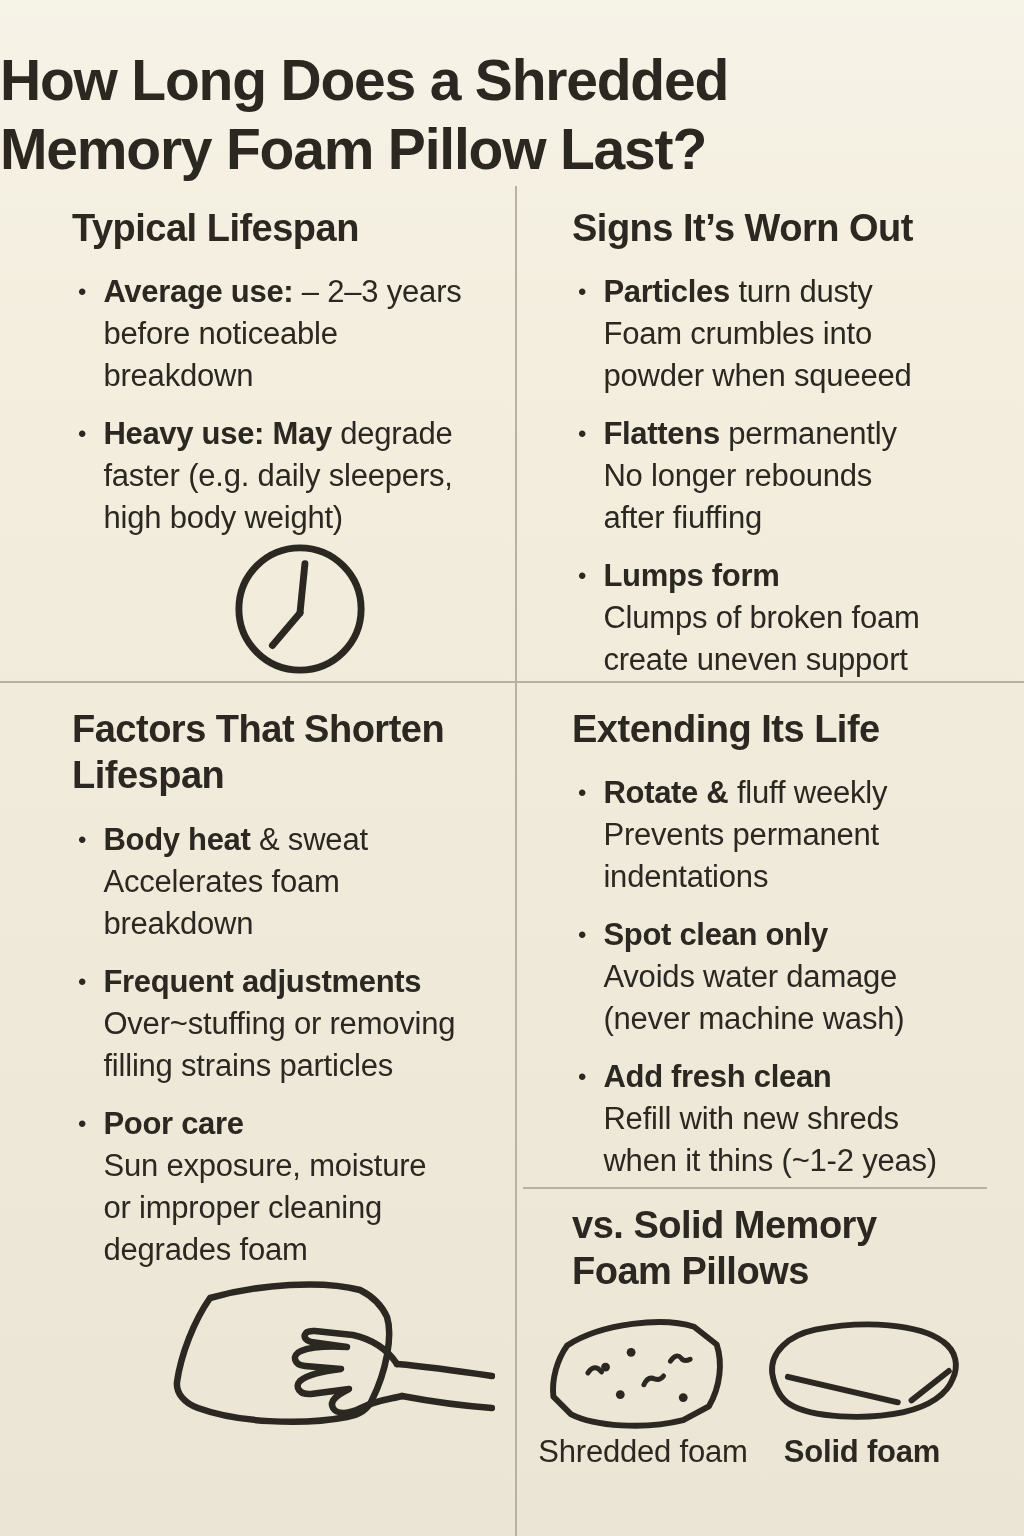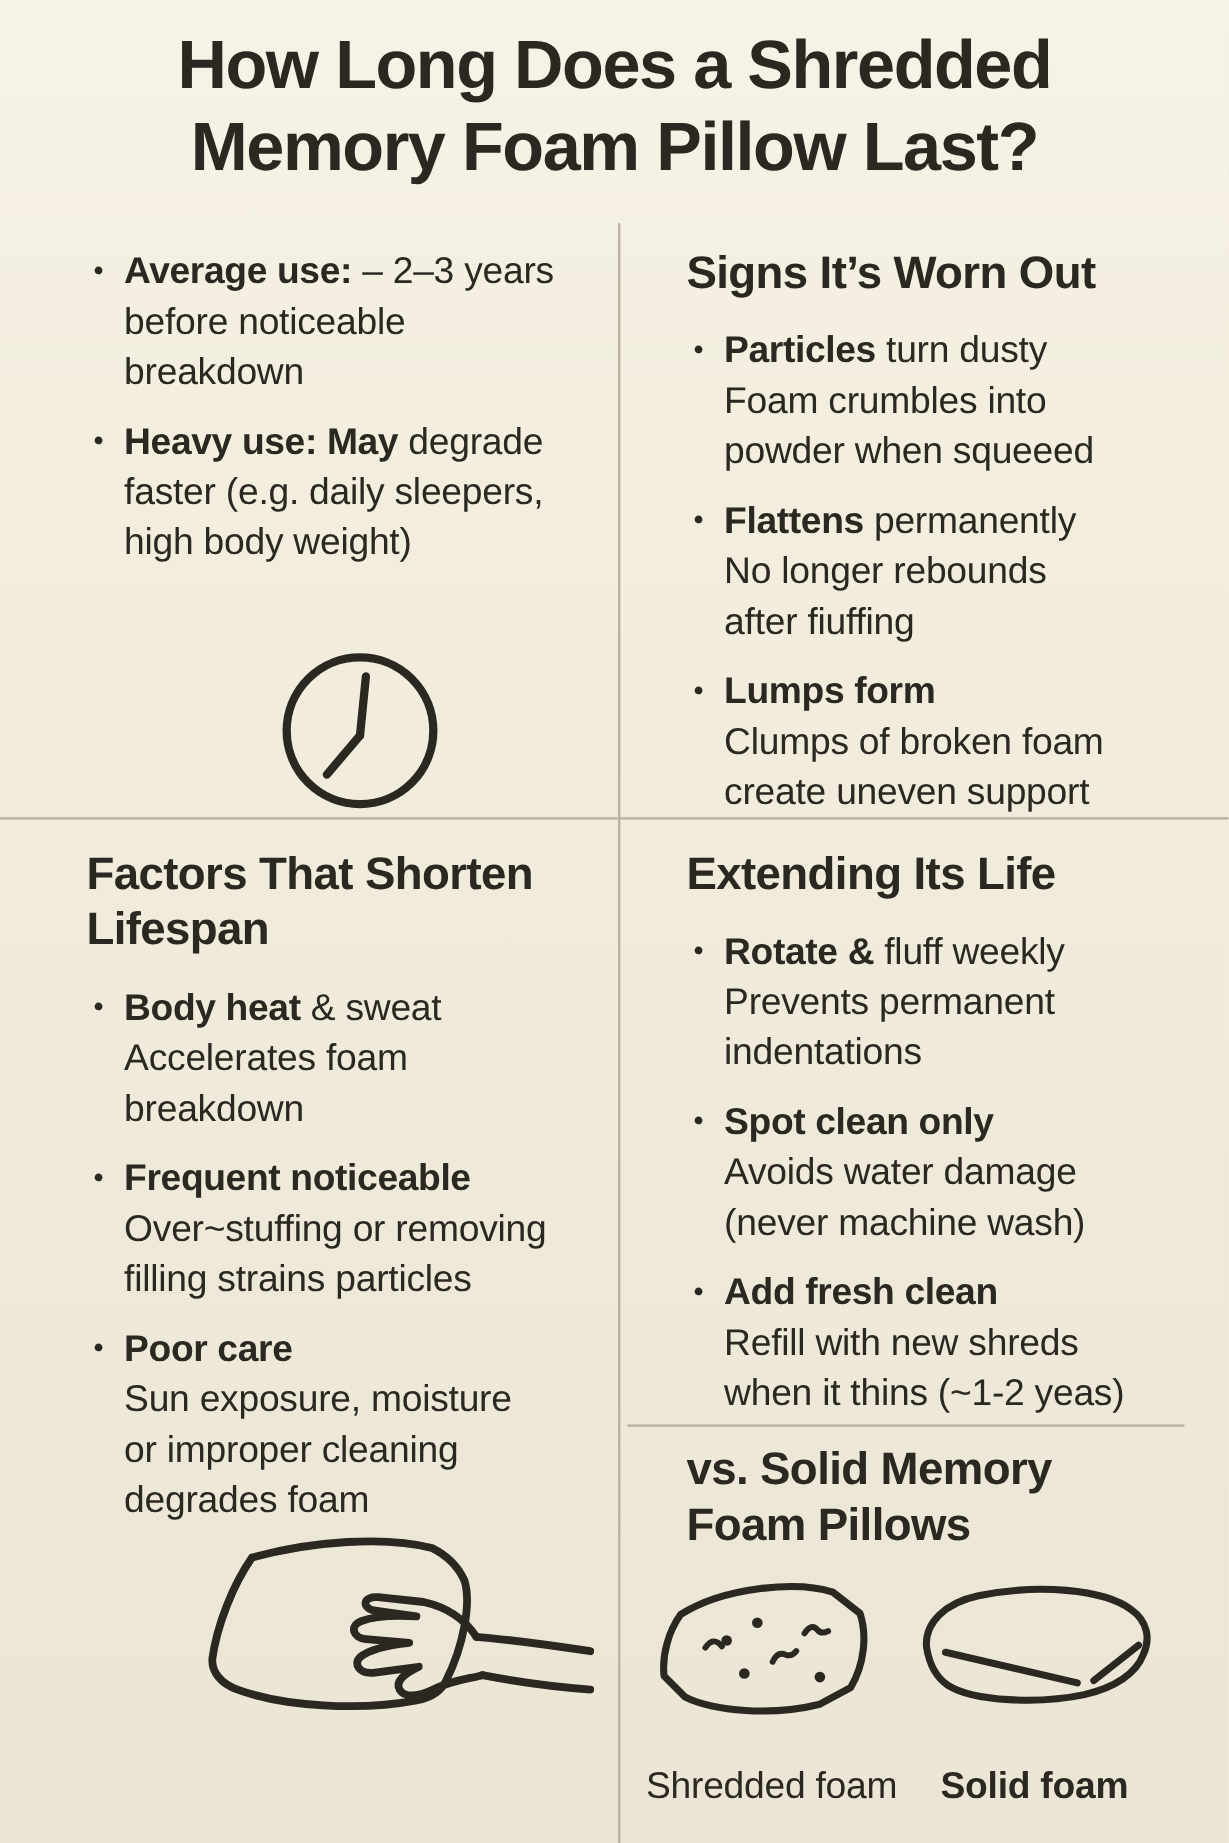--- a/index.html
+++ b/index.html
@@ -10,22 +10,22 @@
   html,body{margin:0;padding:0;background:var(--bg);}
   .canvas{
     position:relative;width:1024px;height:1536px;overflow:hidden;
     background:
       linear-gradient(180deg, rgba(255,255,255,.28) 0%, rgba(255,255,255,0) 22%, rgba(96,62,40,.05) 100%),
       var(--bg);
     font-family:"Liberation Sans","DejaVu Sans",sans-serif;
     color:var(--ink);
   }
   .title{
-    position:absolute;top:20px;left:0;width:100%;
-    text-align:center;font-weight:700;font-size:57px;line-height:1.21;
+    position:absolute;top:46px;left:0;width:100%;
+    text-align:left;font-weight:700;font-size:57px;line-height:1.21;
     letter-spacing:-1.2px;white-space:pre-line;
   }
   .quad{position:absolute;}
   .q-tl{left:72px;top:205px;width:445px;}
   .q-tr{left:572px;top:205px;width:430px;}
   .q-bl{left:72px;top:706px;width:445px;}
   .q-br{left:572px;top:706px;width:430px;}
   .q-vs{left:572px;top:1202px;width:430px;}
   .heading{
     font-size:38px;font-weight:700;line-height:1.22;margin:0 0 20px 0;
@@ -36,38 +36,39 @@
   .marker{flex:0 0 auto;font-size:24px;line-height:42px;}
   .btxt{white-space:pre-line;letter-spacing:-0.2px;}
   .btxt strong{font-weight:700;letter-spacing:-0.3px;}
   .divider{position:absolute;background:var(--divider);}
   .div-v{left:515px;top:186px;width:2px;height:1350px;}
   .div-h1{left:0;top:681px;width:1024px;height:2px;}
   .div-h2{left:523px;top:1187px;width:464px;height:2px;}
   .icon{position:absolute;color:var(--ink);}
   .icon svg{display:block;width:100%;height:100%;}
   .pillow-label{
-    position:absolute;font-size:31px;text-align:center;letter-spacing:-0.2px;margin-top:36px;
+    position:absolute;font-size:31px;text-align:center;letter-spacing:-0.2px;
   }
   .lbl-shredded{left:528px;top:1434px;width:230px;}
   .lbl-solid{left:762px;top:1434px;width:200px;font-weight:bold;}
 </style>
 </head>
 <body>
 
 <div class="canvas">
 
   <div class="title">How Long Does a Shredded
 Memory Foam Pillow Last?</div>
 
   <div class="divider div-v"></div>
   <div class="divider div-h1"></div>
   <div class="divider div-h2"></div>
 
   <div class="quad q-tl">
+    <h2 class="heading">Typical Lifespan</h2>
     <ul class="bullets">
         <li>
           <span class="marker">•</span>
           <span class="btxt"><strong>Average use:</strong><span> – 2–3 years
 before noticeable
 breakdown</span></span>
         </li>
         <li>
           <span class="marker">•</span>
           <span class="btxt"><strong>Heavy use: May</strong><span> degrade
@@ -106,21 +107,21 @@
 Lifespan</h2>
     <ul class="bullets">
         <li>
           <span class="marker">•</span>
           <span class="btxt"><strong>Body heat</strong><span> &amp; sweat
 Accelerates foam
 breakdown</span></span>
         </li>
         <li>
           <span class="marker">•</span>
-          <span class="btxt"><strong>Frequent noticeable</strong><span>
+          <span class="btxt"><strong>Frequent adjustments</strong><span>
 Over~stuffing or removing
 filling strains particles</span></span>
         </li>
         <li>
           <span class="marker">•</span>
           <span class="btxt"><strong>Poor care</strong><span>
 Sun exposure, moisture
 or improper cleaning
 degrades foam</span></span>
         </li>

